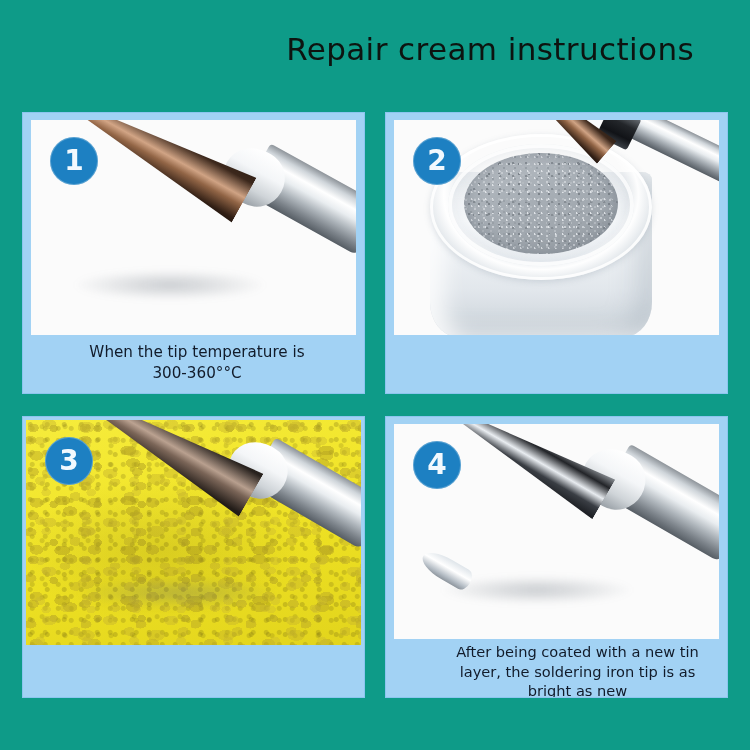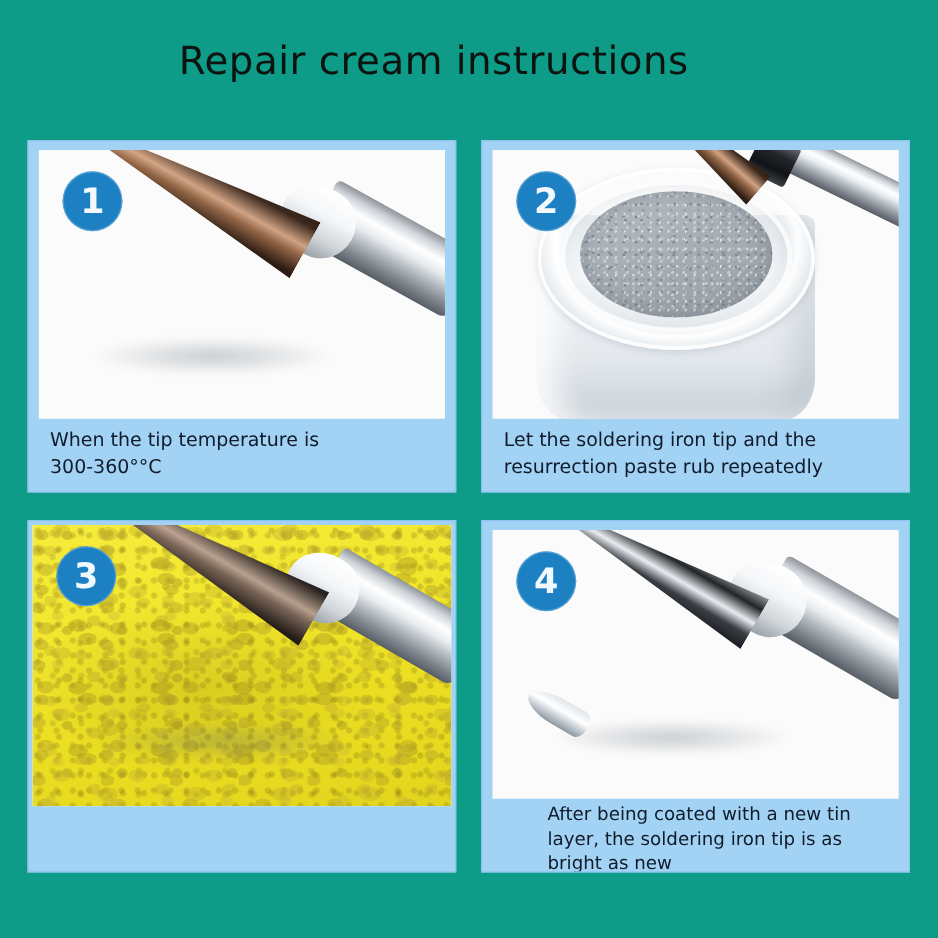--- a/index.html
+++ b/index.html
@@ -24,21 +24,21 @@
 
   
   #title-bar {
     position: absolute;
     left: 0;
     top: 0;
     width: 694px;
     height: 98px;
     display: flex;
     align-items: center;
-    justify-content: center;
+    justify-content: flex-end;
   }
   #page-title {
     font-size: 31px;
     font-weight: 400;
     color: #0d1410;
     letter-spacing: 0.4px;
     font-family: "DejaVu Sans", sans-serif;
     text-align: center;
     white-space: nowrap;
   }
@@ -87,20 +87,21 @@
   .caption {
     flex: 1 1 auto;
     background: #a2d2f4;
     color: #111b2a;
     font-size: 15.2px;
     line-height: 20.5px;
     font-family: "DejaVu Sans", sans-serif;
     padding: 7px 10px 0 17px;
     box-sizing: border-box;
     white-space: pre-line;
+    text-align: center;
   }
   .caption.tight { padding-left: 9px; padding-top: 6px; }
   .caption.indent { padding-left: 52px; padding-top: 3px; font-size: 14.6px; line-height: 19.5px;}
 
   
   .badge {
     position: absolute;
     left: 19px;
     top: 17px;
     width: 48px;
@@ -302,22 +303,20 @@
           <div class="barrel" style="left:236px; top:-16px; width:120px; height:32px; transform:rotate(26deg); transform-origin:0% 50%;"></div>
 
           <div style="position:absolute; left:206px; top:-2px; width:34px; height:34px; transform:rotate(26deg); transform-origin:100% 50%; background:linear-gradient(180deg,#6c7278 0%, #23262a 35%, #111317 70%, #3b4046 100%); border-radius:3px;"></div>
 
           <div class="cone tip-dirty" style="left:86px; top:16px; width:128px; height:34px; transform:rotate(41deg); transform-origin:100% 45%;"></div>
         </div>
         <div class="badge">
           <span>2</span>
         </div>
       </div>
-      <div class="caption">Let the soldering iron tip and the
-resurrection paste rub repeatedly</div>
     </div>
 
     <div class="step-card">
       <div class="photo bleed">
         <div class="scene">
           <div class="sponge"></div>
           <div class="sponge-shadow"></div>
           <div class="soft-shadow" style="left:52px; top:158px; width:200px; height:30px;"></div>
 
           <div class="barrel" style="left:236px; top:14px; width:130px; height:54px; transform:rotate(30deg); transform-origin:0% 50%; border-radius:4px 8px 8px 4px;"></div>

